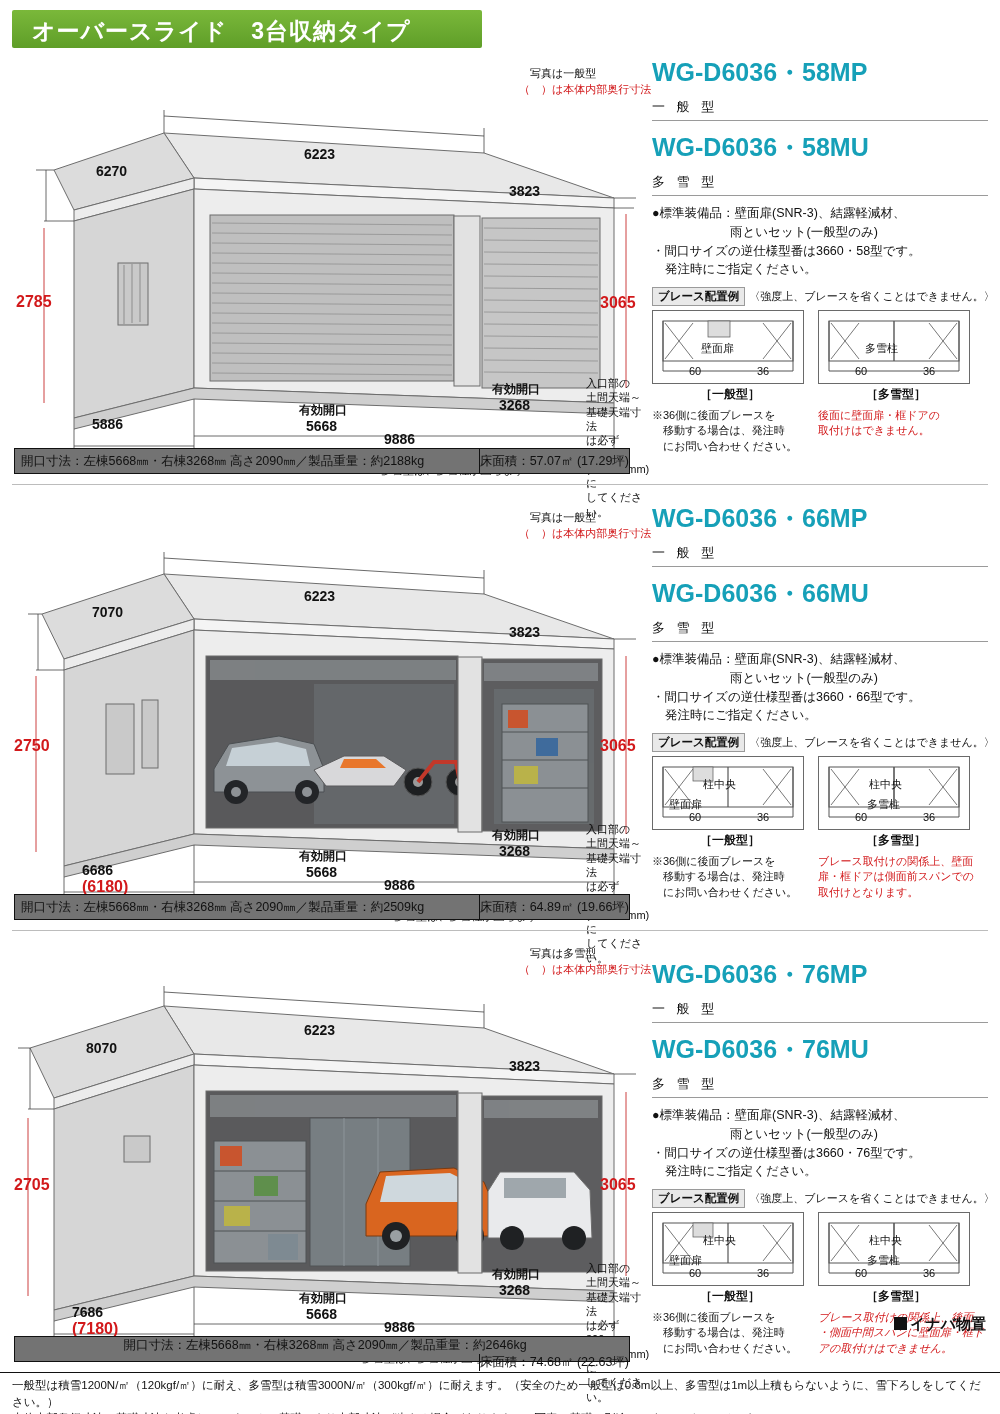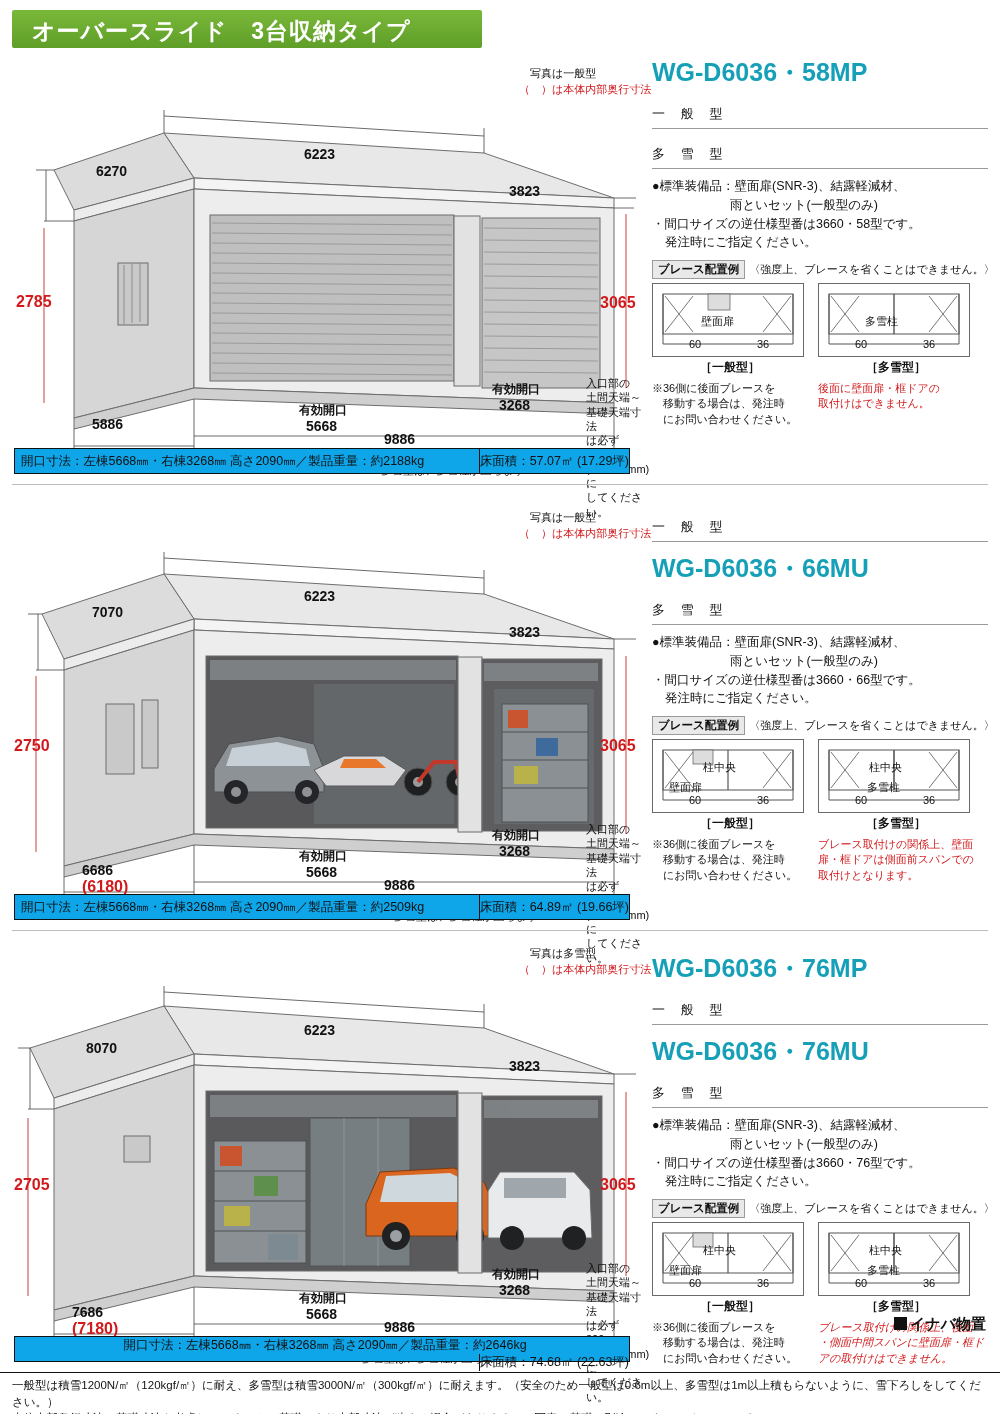--- a/index.html
+++ b/index.html
@@ -37,36 +37,36 @@
   .illus { position:absolute; left:14px; top:8px; width:630px; height:400px; }
 
   .dimred { position:absolute; color:#d2191b; font-size:16px; font-weight:bold; white-space:nowrap; }
   .dimblk { position:absolute; color:#111; font-size:14px; font-weight:bold; white-space:nowrap; }
   .note { position:absolute; font-size:11px; color:#111; line-height:1.35; white-space:nowrap; }
   .note-red { color:#d2191b; }
 
   
   .specbar {
     position:absolute; left:14px; width:616px; height:26px;
-    border:1px solid #111; background:#0ea5e9;
+    border:1px solid #111; background:#737373;
     font-size:12.5px; display:flex; align-items:center;
   }
   .specbar .txt { padding-left:6px; white-space:nowrap; }
   .specbar .area {
     margin-left:auto; height:100%; border-left:1px solid #111;
     display:flex; align-items:center; padding:0 0; white-space:nowrap;
   }
 
   
   .right { position:absolute; left:652px; width:336px; }
   .model {
     font-size:25px; font-weight:bold; color:#16a0b8; letter-spacing:0px;
     white-space:nowrap;
   }
-  .typerow { position:relative; height:24px; margin-top:16px;font-family:Liberation Mono, monospace; }
+  .typerow { position:relative; height:24px; margin-top:8px; }
   .typerow .lbl { font-size:13px; letter-spacing:4px; }
   .typerow .rule { position:absolute; left:0; right:0; bottom:0; height:1px; background:#9a9a9a; }
   .bullets { font-size:12.5px; line-height:1.5; margin-top:8px; }
   .bullets .ind { padding-left:13px; }
 
   .bracehead { display:flex; align-items:center; margin-top:8px; }
   .bracetag {
     background:#e9e9e9; border:1px solid #9a9a9a; font-size:11.5px;
     padding:1px 5px; white-space:nowrap;font-weight:bold;
   }
@@ -215,20 +215,21 @@
       <span class="txt">開口寸法：左棟5668㎜・右棟3268㎜ 高さ2090㎜／製品重量：約2188kg</span>
       <span class="area">床面積：57.07㎡ (17.29坪)</span>
     </div>
 
     <div class="right" style="top:6px;">
       <div class="model">WG-D6036・58MP</div>
       <div class="typerow">
         <span class="lbl">一 般 型</span>
         <span class="rule"></span>
       </div>
+      <div class="model" style="margin-top:10px;">WG-D6036・58MU</div>
       <div class="typerow">
         <span class="lbl">多 雪 型</span>
         <span class="rule"></span>
       </div>
       <div class="bullets">
         <div>●標準装備品：壁面扉(SNR-3)、結露軽減材、</div>
         <div class="ind" style="padding-left:78px;">雨といセット(一般型のみ)</div>
         <div>・間口サイズの逆仕様型番は3660・58型です。</div>
         <div class="ind">発注時にご指定ください。</div>
       </div>
@@ -388,20 +389,21 @@
       <div class="note" style="left:380px; top:390px; white-space:pre-line;">物品棚はオプション
 多雪型は、多雪柱が立ちます</div>
     </div>
 
     <div class="specbar" style="top:398px;">
       <span class="txt">開口寸法：左棟5668㎜・右棟3268㎜ 高さ2090㎜／製品重量：約2509kg</span>
       <span class="area">床面積：64.89㎡ (19.66坪)</span>
     </div>
 
     <div class="right" style="top:6px;">
+      <div class="model">WG-D6036・66MP</div>
       <div class="typerow">
         <span class="lbl">一 般 型</span>
         <span class="rule"></span>
       </div>
       <div class="model" style="margin-top:10px;">WG-D6036・66MU</div>
       <div class="typerow">
         <span class="lbl">多 雪 型</span>
         <span class="rule"></span>
       </div>
       <div class="bullets">
@@ -563,21 +565,21 @@
 してください。</div>
       <div class="note" style="left:348px; top:390px; white-space:pre-line;">小窓パネル、物品棚はオプション
 多雪型は、多雪柱が立ちます</div>
     </div>
 
     <div class="specbar" style="top:398px;flex-direction:column;">
       <span class="txt">開口寸法：左棟5668㎜・右棟3268㎜ 高さ2090㎜／製品重量：約2646kg</span>
       <span class="area">床面積：74.68㎡ (22.63坪)</span>
     </div>
 
-    <div class="right" style="top:14px;">
+    <div class="right" style="top:20px;">
       <div class="model">WG-D6036・76MP</div>
       <div class="typerow">
         <span class="lbl">一 般 型</span>
         <span class="rule"></span>
       </div>
       <div class="model" style="margin-top:10px;">WG-D6036・76MU</div>
       <div class="typerow">
         <span class="lbl">多 雪 型</span>
         <span class="rule"></span>
       </div>

